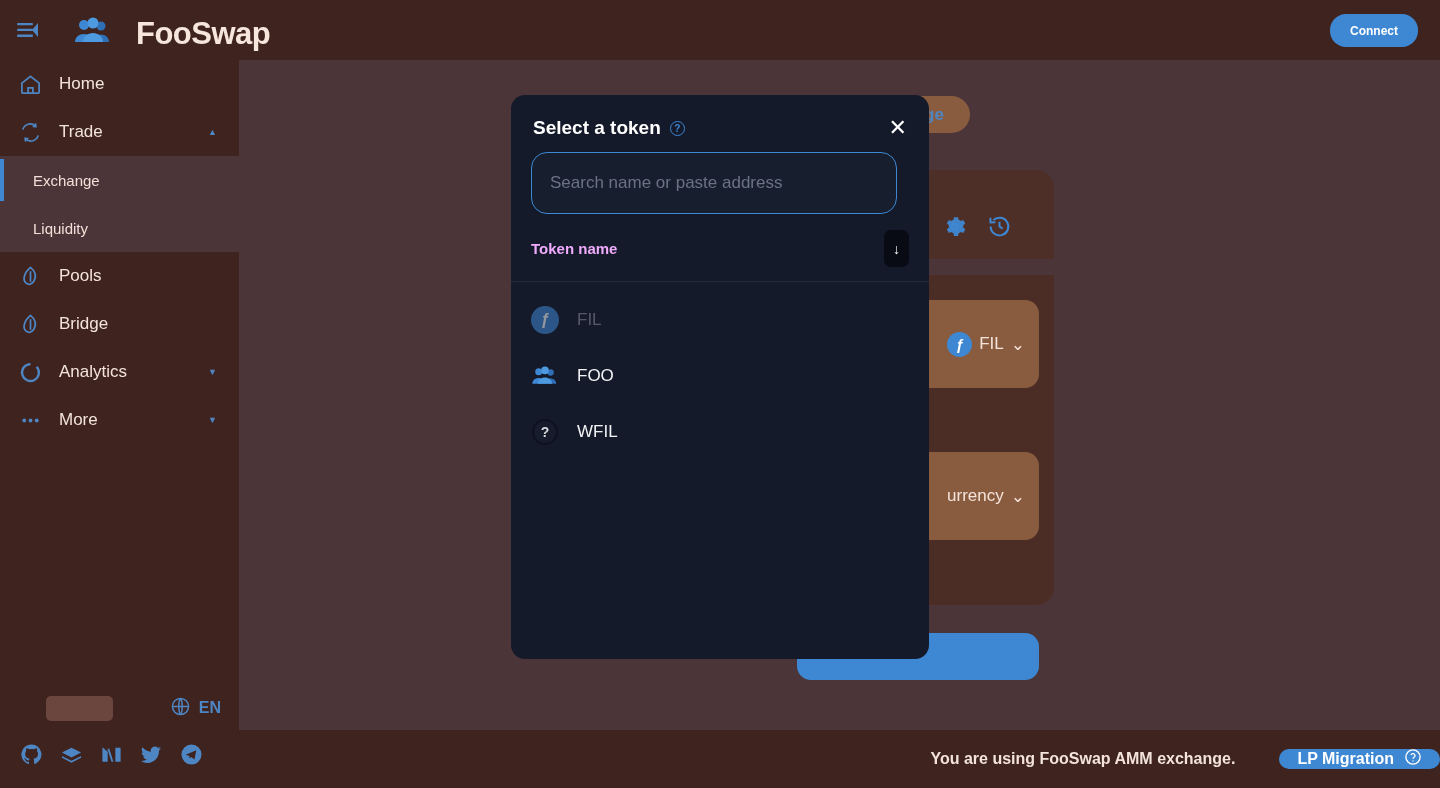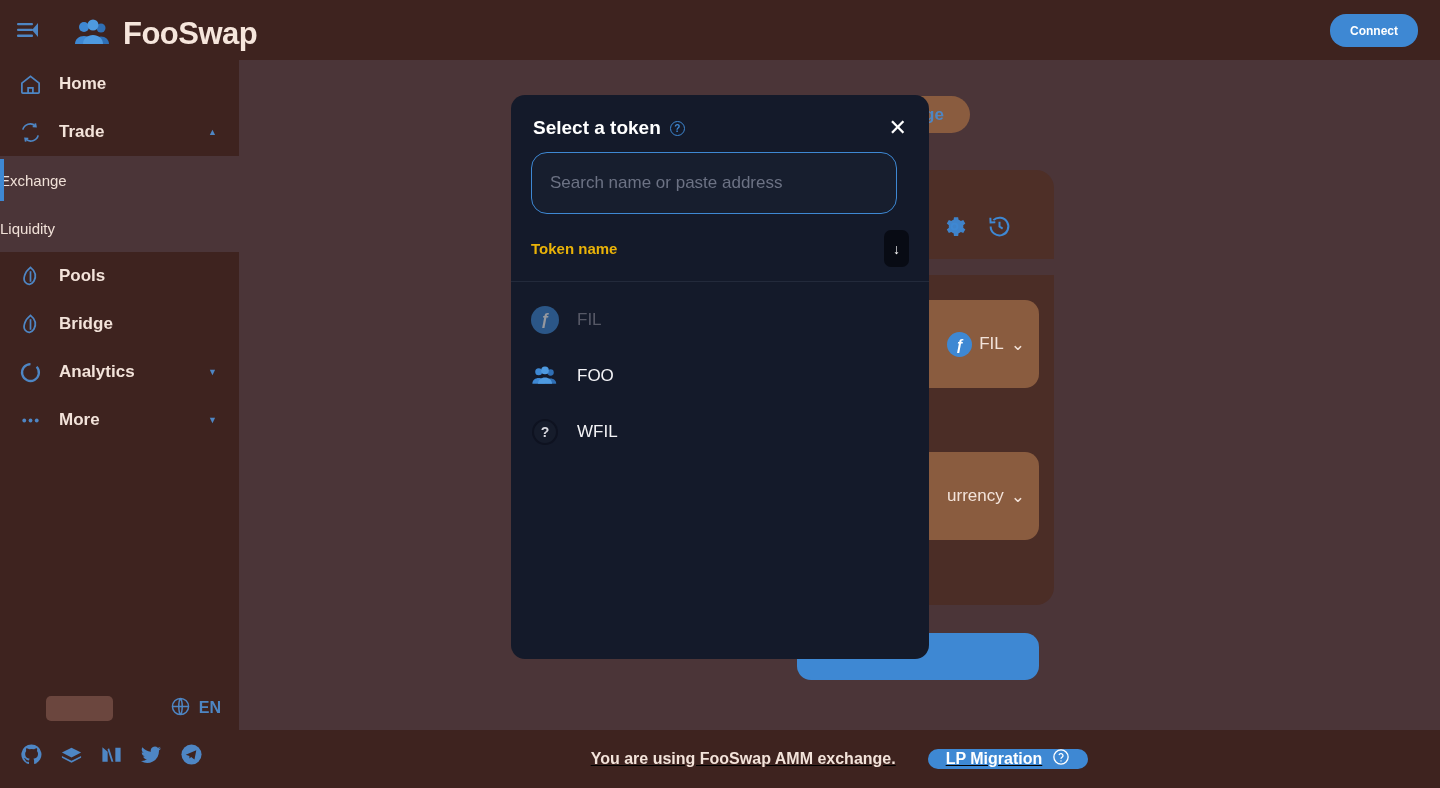--- a/index.html
+++ b/index.html
@@ -17,21 +17,21 @@
     background: #3E231F;
     display: flex; align-items: center;
     z-index: 30;
   }
   .hamburger {
     width: 30px; height: 30px; margin-left: 13px;
     display: flex; align-items: center; justify-content: center;
     cursor: pointer;
   }
   .brand {
-    display: flex; align-items: flex-end; gap: 10px;
+    display: flex; align-items: flex-start; gap: 23px;
     margin-left: 30px;
     margin-top: 8px;
   }
   .brand-text {
     font-size: 31px; font-weight: bold; color: #F6E6DC;
     letter-spacing: -0.5px;
   }
   .connect-btn {
     position: absolute; right: 22px; top: 14px;
     background: #3E88D3; color: #fff;
@@ -49,37 +49,36 @@
     background: #3E231F;
     z-index: 20;
   }
   .nav-item {
     position: relative;
     display: flex; align-items: center;
     height: 48px; padding-left: 17px;
     cursor: pointer;
     color: #F3E3DA;
     font-size: 17px;
-    font-weight: bold;
   }
   .nav-icon {
     width: 26px; height: 26px; margin-right: 16px;
     display: flex; align-items: center; justify-content: center;
     flex: 0 0 26px;
   }
   .nav-caret {
     position: absolute; right: 22px; top: 50%;
     transform: translateY(-50%);
     font-size: 9px; color: #4E86C4;
   }
   .submenu { background: #4B3538; }
   .sub-item {
     position: relative;
     display: flex; align-items: center;
-    height: 48px; 
+    height: 48px; padding-left: 33px;
     font-size: 15px; color: #F0E0D7;
     cursor: pointer;
   }
   .sub-item.active::before {
     content: ""; position: absolute; left: 0; top: 3px;
     width: 4px; height: 42px; background: #3E88D3;
   }
   .sidebar-bottom {
     position: absolute; bottom: 0; left: 0; width: 239px;
   }
@@ -154,24 +153,23 @@
     position: absolute; left: 558px; top: 573px;
     width: 242px; height: 47px; border-radius: 14px;
     background: #3E88D3; border: none; cursor: pointer;
   }
 
   
   .footer {
     position: absolute; bottom: 0; left: 239px;
     width: 1201px; height: 58px;
     background: #3E231F;
-    display: flex; align-items: center; justify-content: center;
-    gap: 32px;
+    display: flex; align-items: center; justify-content: flex-end;
+    gap: 44px;
     z-index: 25;
-    text-decoration: underline;
   }
   .footer-text { color: #F3E3DA; font-size: 16px; font-weight: bold; }
   .lp-btn {
     display: flex; align-items: center; gap: 10px;
     background: #3E88D3; color: #fff; border: none;
     border-radius: 17px; height: 20px; padding: 0 18px;
     font-size: 16px; font-weight: bold; cursor: pointer;
     font-family: "Liberation Sans", sans-serif;
   }
 
@@ -213,21 +211,21 @@
     color: #E8E8EC; font-size: 17px;
     font-family: "Liberation Sans", sans-serif;
     outline: none;
   }
   .search-input::placeholder { color: #6C7284; }
   .list-head {
     display: flex; align-items: center;
     padding: 16px 20px 14px 20px;
     border-bottom: 1px solid #232A3B;
   }
-  .list-head-label { color: #eab308; font-size: 15px; font-weight: bold; }
+  .list-head-label { color: #f0abfc; font-size: 15px; font-weight: bold; }
   .sort-btn {
     margin-left: auto;
     width: 25px; height: 37px; border-radius: 7px;
     background: #080B14; color: #fff;
     display: flex; align-items: center; justify-content: center;
     font-size: 14px; cursor: pointer;
   }
   .token-list { padding-top: 10px; }
   .token-row {
     display: flex; align-items: center;

